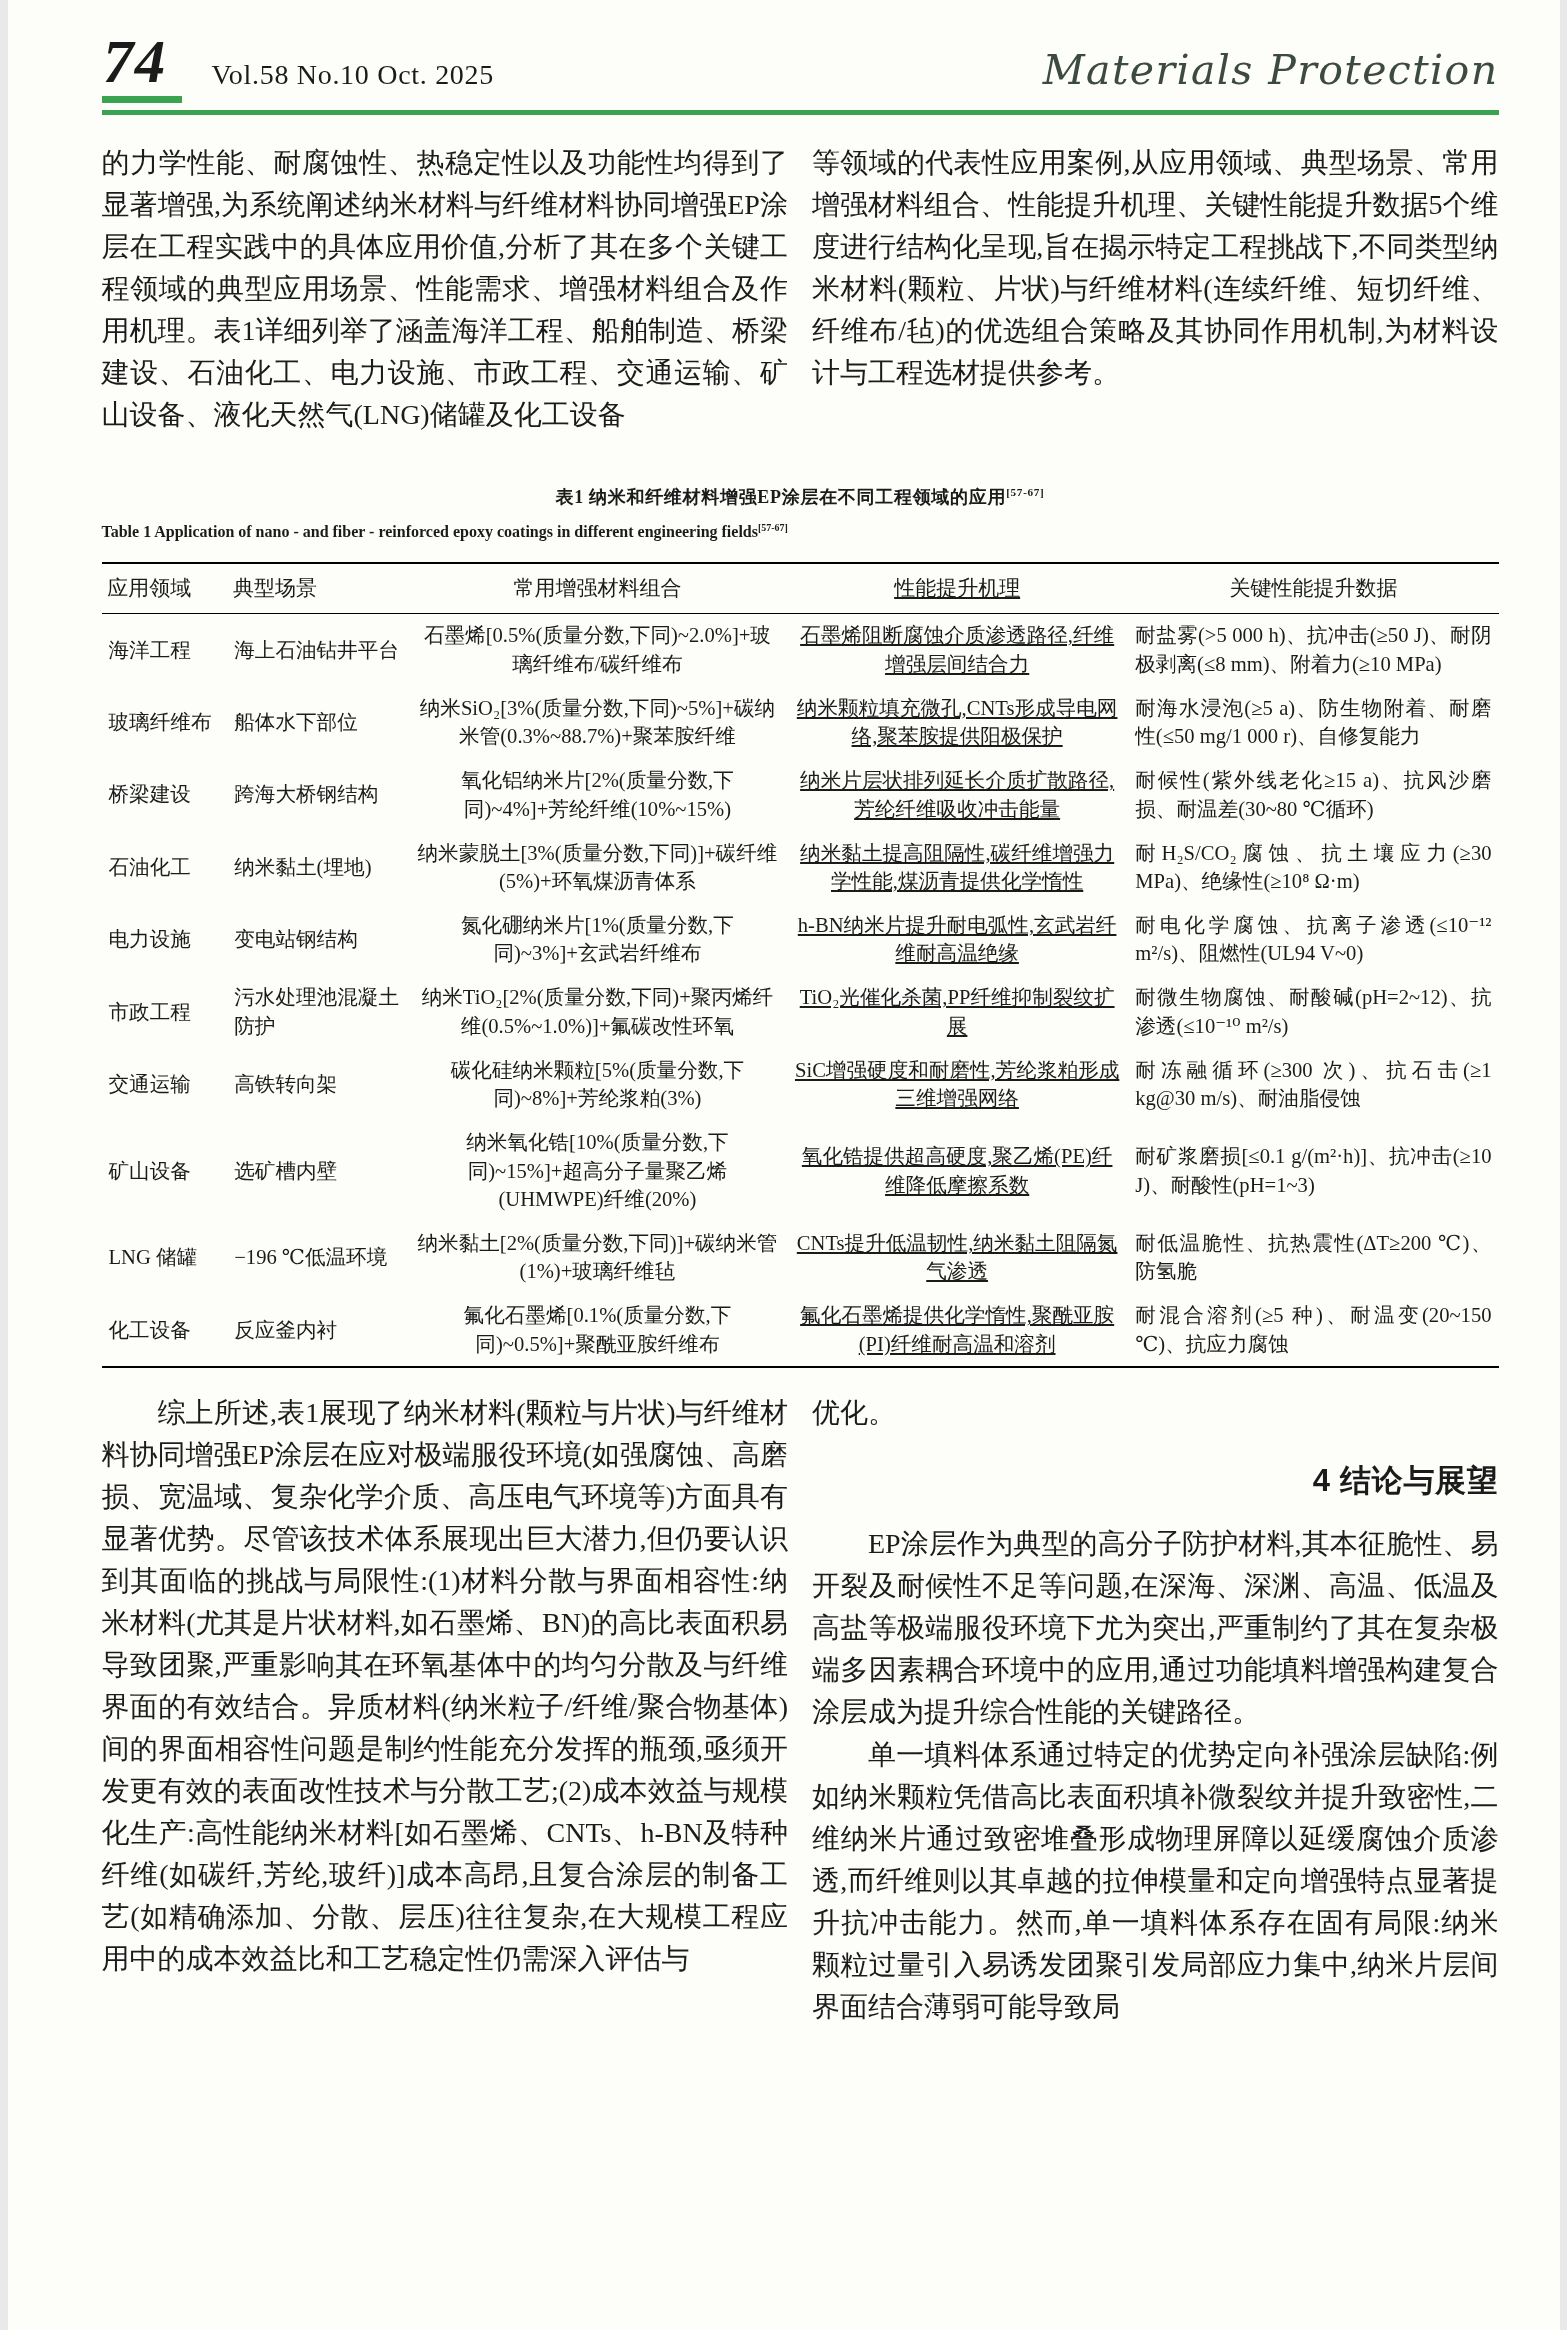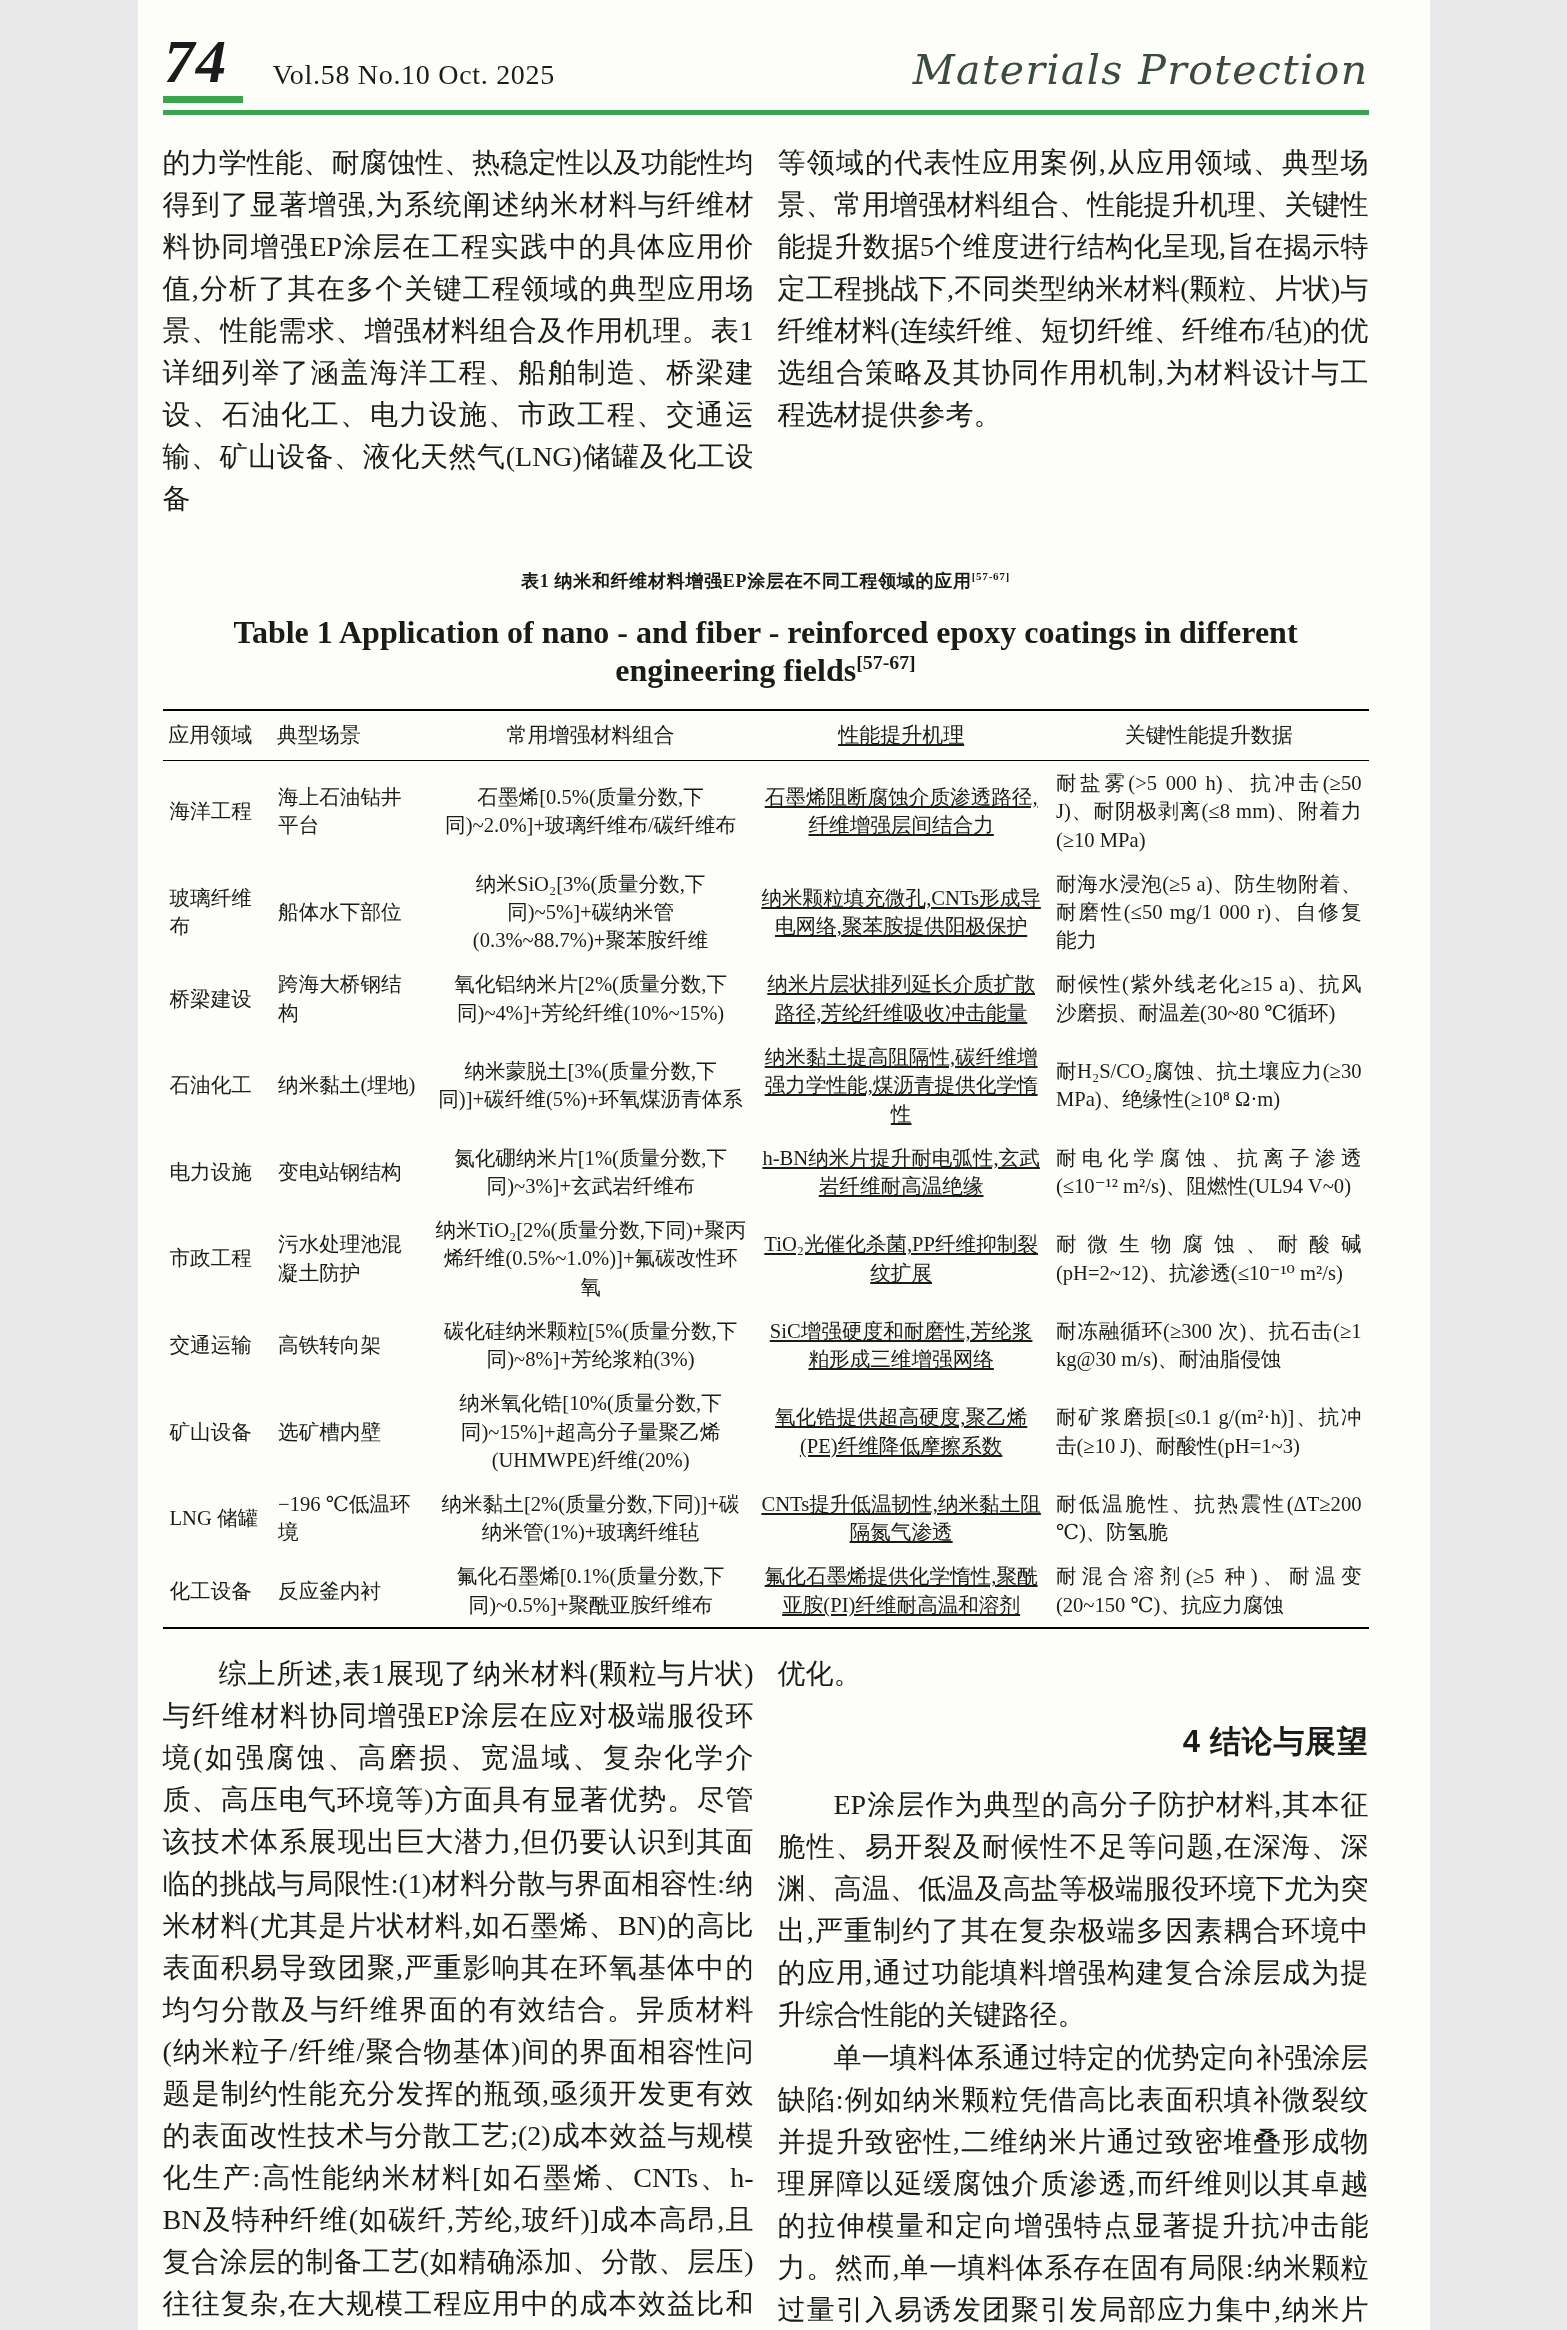--- a/index.html
+++ b/index.html
@@ -1,26 +1,26 @@
 <!DOCTYPE html>
 <html style="--accent: #3aa34f;font-size:11.4px"><head>
 <meta charset="utf-8">
 <style>
   :root { --accent: #3aa34f; --ink: #1b1b1b; }
   * { margin: 0; padding: 0; box-sizing: border-box; }
   html, body { background: #e9e9e9; }
   .page {
     position: relative;
-    width: 1292px;
+    width: 1552px;
     height: 2330px;
     margin: 0 auto;
     background: #fdfdfa;
     color: var(--ink);
     font-family: "Liberation Serif", "DejaVu Serif", serif;
-    padding: 31px 61px 28px 25px;
+    padding: 31px 61px 28px 94px;
     overflow: hidden;
   }
   
   .hdr { display: flex; justify-content: space-between; align-items: flex-end; }
   .hdr-left { display: flex; align-items: flex-end; gap: 30px; }
   .pagenum-box { display: flex; flex-direction: column; align-items: flex-start; }
   .pagenum {
     font-size: 61px; line-height: 1; font-weight: bold; font-style: italic;
     letter-spacing: 1.4px; padding: 0 4.3px 2.8px 1.4px;
   }
@@ -34,21 +34,21 @@
   .rule { height: 5.7px; background: var(--accent); margin-top: 7px; }
   
   .two-col { display: flex; gap: 24px; }
   .intro { margin-top: 27px; }
   .col { flex: 1; min-width: 0; }
   .bodytext { font-size: 28px; line-height: 1.5; text-align: justify; }
   .indent { text-indent: 2em; }
   .para-gap { margin-top: 1.4px; }
   
   .cap-zh { text-align: center; font-weight: bold; font-size: 18px; margin-top: 49px; letter-spacing: 0.7px; }
-  .cap-en { text-align: center; font-weight: bold; font-size: 32px; margin-top: 21px; }
+  .cap-en { text-align: left; font-weight: bold; font-size: 16px; margin-top: 13px; }
   sup { font-size: 0.62em; }
   
   table.apptable {
     width: 100%; border-collapse: collapse; margin-top: 20px;
     border-top: 2.8px solid #000; border-bottom: 2.8px solid #000;
     font-size: 20.6px; line-height: 1.38;
   }
   table.apptable thead tr { border-bottom: 1.4px solid #000; }
   table.apptable th { font-weight: normal; font-size: 21px; padding: 10px 5.7px; margin-top: 20px; }
   table.apptable td { padding: 7.8px 7px; vertical-align: middle; }

